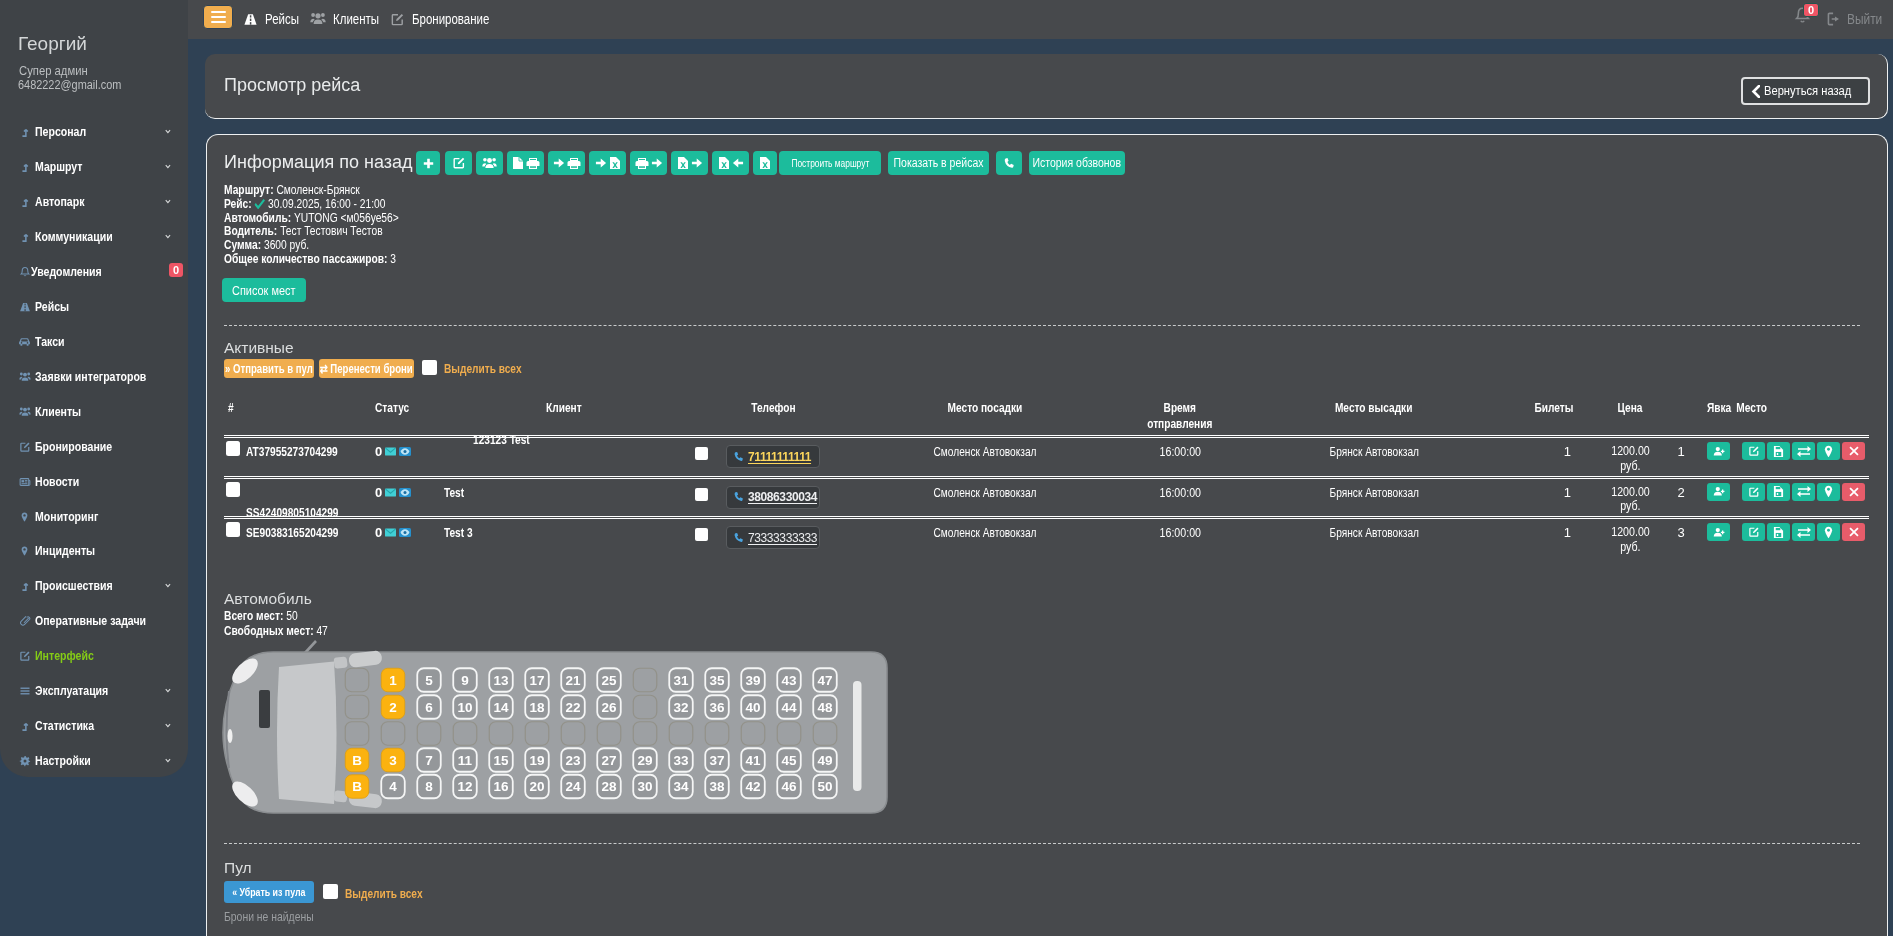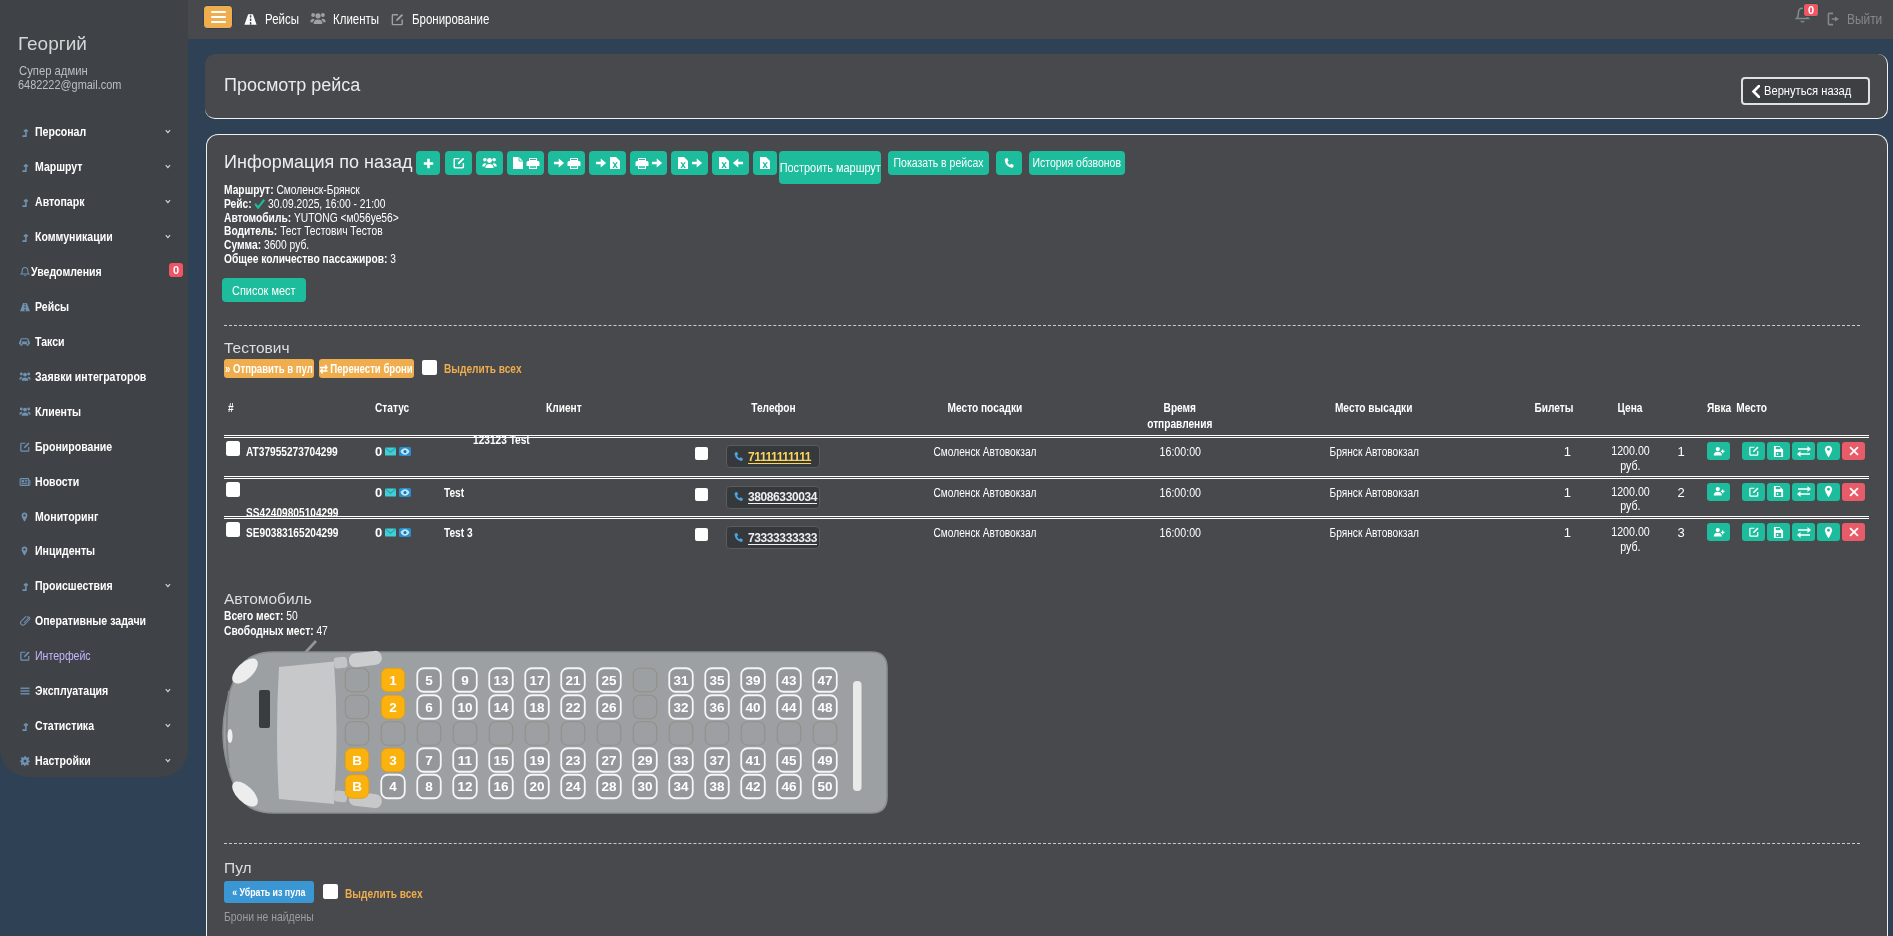--- a/index.html
+++ b/index.html
@@ -189,21 +189,21 @@
       </span>
       <span style="margin-left:4px;font-size:12px;font-weight:bold;color:#fff;"><span style="display:inline-block;transform:scaleX(0.88);transform-origin:0 50%;white-space:nowrap;">Оперативные задачи</span></span>
     </div>
 <div style="position:absolute;left:18px;top:639.2px;width:170px;height:34px;display:flex;align-items:center;">
       <span style="width:13px;display:flex;justify-content:center;flex:none;">
         <svg width="12" height="12" viewBox="0 0 16 16">
           <path d="M13 8 V12.7 Q13 13.5 12.2 13.5 H3.3 Q2.5 13.5 2.5 12.7 V3.8 Q2.5 3 3.3 3 H8.5" stroke="#7193b3" stroke-width="1.6" fill="none"></path>
           <path d="M6.5 9.5 L7 7.5 L12.5 2 L14 3.5 L8.5 9 Z" fill="#7193b3"></path>
         </svg>
       </span>
-      <span style="margin-left:4px;font-size:12px;font-weight:normal;color:#c4b5fd;"><span style="display:inline-block;transform:scaleX(0.88);transform-origin:0 50%;white-space:nowrap;">Интерфейс</span></span>
+      <span style="margin-left:4px;font-size:12px;font-weight:bold;color:#84cc16;"><span style="display:inline-block;transform:scaleX(0.88);transform-origin:0 50%;white-space:nowrap;">Интерфейс</span></span>
     </div>
 <div style="position:absolute;left:18px;top:674.2px;width:170px;height:34px;display:flex;align-items:center;">
       <span style="width:13px;display:flex;justify-content:center;flex:none;">
         <svg width="12" height="12" viewBox="0 0 16 16">
           <rect x="2" y="3.4" width="12" height="1.8" fill="#7193b3"></rect>
           <rect x="2" y="7.1" width="12" height="1.8" fill="#7193b3"></rect>
           <rect x="2" y="10.8" width="12" height="1.8" fill="#7193b3"></rect>
         </svg>
       </span>
       <span style="margin-left:4px;font-size:12px;font-weight:bold;color:#fff;"><span style="display:inline-block;transform:scaleX(0.88);transform-origin:0 50%;white-space:nowrap;">Эксплуатация</span></span>
@@ -377,21 +377,21 @@
       <svg width="12" height="12" viewBox="0 0 13 12">
         <path d="M12 4.6 H6.8 V1 L1 6 L6.8 11 V7.4 H12 Z" fill="#fff"></path>
       </svg>
     </div>
     <div class="tealbtn" style="position:absolute;left:548px;top:11px;width:24px;height:24px;">
       <svg width="12" height="14" viewBox="0 0 12 14">
         <path d="M1 1 H7 L11 5 V13 H1 Z" fill="#fff"></path>
         <path d="M3.4 6.2 L5.3 9.1 L3.4 12 H5 L6.1 10.2 L7.2 12 H8.8 L6.9 9.1 L8.8 6.2 H7.2 L6.1 8 L5 6.2 Z" fill="#1cbc9c"></path>
       </svg>
     </div>
-    <div class="tealbtn" style="position:absolute;left:574px;top:11px;width:102px;height:33px;font-size:13px;">
+    <div class="tealbtn" style="position:absolute;left:574px;top:11px;width:102px;height:24px;font-size:10px;">
       <span style="display:inline-block;transform:scaleX(0.84);transform-origin:50% 50%;white-space:nowrap;">Построить маршрут</span>
     </div>
     <div class="tealbtn" style="position:absolute;left:683px;top:11px;width:101px;height:24px;font-size:12.5px;">
       <span style="display:inline-block;transform:scaleX(0.84);transform-origin:50% 50%;white-space:nowrap;">Показать в рейсах</span>
     </div>
     <div class="tealbtn" style="position:absolute;left:791px;top:11px;width:26px;height:24px;">
       <svg width="13" height="13" viewBox="0 0 16 16">
         <path d="M3.2 1.8 L5.5 1.3 L6.9 4.5 L5.4 6 Q6.3 8.5 8.4 9.8 L10 8.4 L13.2 9.9 L12.6 12.3 Q12.3 13.4 11 13.2 Q3.8 12 2.2 4.8 Q1.9 2.3 3.2 1.8 Z" fill="#fff"></path>
       </svg>
     </div>
@@ -406,21 +406,21 @@
 <div><span style="display:inline-block;transform:scaleX(0.82);transform-origin:0 50%;white-space:nowrap;"><b>Автомобиль:</b> YUTONG &lt;м056уе56&gt;</span></div>
 <div><span style="display:inline-block;transform:scaleX(0.82);transform-origin:0 50%;white-space:nowrap;"><b>Водитель:</b> Тест Тестович Тестов</span></div>
 <div><span style="display:inline-block;transform:scaleX(0.82);transform-origin:0 50%;white-space:nowrap;"><b>Сумма:</b> 3600 руб.</span></div>
 <div><span style="display:inline-block;transform:scaleX(0.82);transform-origin:0 50%;white-space:nowrap;"><b>Общее количество пассажиров:</b> 3</span></div>
 </div>
 <div class="tealbtn" style="position:absolute;left:17px;top:138px;width:84px;height:24px;font-size:13px;">
       <span style="display:inline-block;transform:scaleX(0.84);transform-origin:50% 50%;white-space:nowrap;">Список мест</span>
     </div>
 <div class="dash" style="position:absolute;left:19px;top:185px;width:1636px;"></div>
 
-<div style="position:absolute;left:19px;top:199px;font-size:15.5px;color:#dcdedf;">Тестович</div>
+<div style="position:absolute;left:19px;top:199px;font-size:15.5px;color:#dcdedf;">Активные</div>
 <div class="orangebtn" style="position:absolute;left:19px;top:219px;width:90px;height:19px;">
       <span style="display:inline-block;transform:scaleX(0.8);transform-origin:50% 50%;white-space:nowrap;">» Отправить в пул</span>
     </div>
 <div class="orangebtn" style="position:absolute;left:114px;top:219px;width:95px;height:19px;">
       <span style="display:inline-block;transform:scaleX(0.8);transform-origin:50% 50%;white-space:nowrap;">⇄ Перенести брони</span>
     </div>
 <div class="cb" style="position:absolute;left:217px;top:220px;"></div>
 <div class="obl" style="position:absolute;left:239px;top:221px;"><span style="display:inline-block;transform:scaleX(0.78);transform-origin:0 50%;white-space:nowrap;">Выделить всех</span></div>
 <div style="position:absolute;left:23px;top:260px;font-size:13px;font-weight:bold;color:#fff;"><span style="display:inline-block;transform:scaleX(0.78);transform-origin:0 50%;white-space:nowrap;">#</span></div>
     <div style="position:absolute;left:170px;top:260px;font-size:13px;font-weight:bold;color:#fff;"><span style="display:inline-block;transform:scaleX(0.78);transform-origin:0 50%;white-space:nowrap;">Статус</span></div>
@@ -575,21 +575,21 @@
         <circle cx="8" cy="6" r="2" fill="#1a6ea3"></circle>
       </svg></div>
     <div style="position:absolute;left:239px;top:385.4px;font-size:13px;font-weight:bold;color:#fff;"><span style="display:inline-block;transform:scaleX(0.78);transform-origin:0 50%;white-space:nowrap;">Test 3</span></div>
     <div style="position:absolute;left:490px;top:388.4px;width:13px;height:13px;background:#fff;border-radius:2px;"></div>
     <div style="position:absolute;left:521px;top:386.4px;width:94px;height:23px;background:#36393c;border:1px solid #595c5f;border-radius:4px;display:flex;align-items:center;padding-left:6px;gap:3px;">
       <span style="flex:none;display:flex;">
         <svg width="12" height="12" viewBox="0 0 16 16">
           <path d="M3.2 1.8 L5.5 1.3 L6.9 4.5 L5.4 6 Q6.3 8.5 8.4 9.8 L10 8.4 L13.2 9.9 L12.6 12.3 Q12.3 13.4 11 13.2 Q3.8 12 2.2 4.8 Q1.9 2.3 3.2 1.8 Z" fill="#4aa3df"></path>
         </svg>
       </span>
-      <span style="font-size:12px;font-weight:bold;color:#edeef0;letter-spacing:-0.4px;text-decoration:underline;text-underline-offset:2px;">73333333333</span>
+      <span style="font-size:12px;font-weight:normal;color:#edeef0;letter-spacing:-0.4px;text-decoration:underline;text-underline-offset:2px;">73333333333</span>
     </div>
     <div style="position:absolute;left:690px;top:385.4px;width:180px;text-align:center;font-size:13px;color:#fff;"><span style="display:inline-block;transform:scaleX(0.78);transform-origin:50% 50%;white-space:nowrap;">Смоленск Автовокзал</span></div>
     <div style="position:absolute;left:885px;top:385.4px;width:180px;text-align:center;font-size:13px;color:#fff;"><span style="display:inline-block;transform:scaleX(0.82);transform-origin:50% 50%;white-space:nowrap;">16:00:00</span></div>
     <div style="position:absolute;left:1079px;top:385.4px;width:180px;text-align:center;font-size:13px;color:#fff;"><span style="display:inline-block;transform:scaleX(0.78);transform-origin:50% 50%;white-space:nowrap;">Брянск Автовокзал</span></div>
     <div style="position:absolute;left:1286px;top:385.4px;width:80px;text-align:right;font-size:13px;color:#fff;">1</div>
     <div style="position:absolute;left:1385px;top:385.4px;width:80px;text-align:center;font-size:13px;color:#fff;line-height:14.5px;"><span style="display:inline-block;transform:scaleX(0.82);transform-origin:50% 50%;white-space:nowrap;">1200.00</span><br><span style="display:inline-block;transform:scaleX(0.82);transform-origin:50% 50%;white-space:nowrap;">руб.</span></div>
     <div style="position:absolute;left:1446px;top:385.4px;width:60px;text-align:center;font-size:13px;color:#fff;">3</div>
     <div style="position:absolute;left:1502px;top:383.4px;width:23px;height:18px;background:#1cbc9c;border-radius:3px;display:flex;align-items:center;justify-content:center;">
       <svg width="14" height="13" viewBox="0 0 16 16">
         <circle cx="6.5" cy="5" r="2.6" fill="#fff"></circle>

